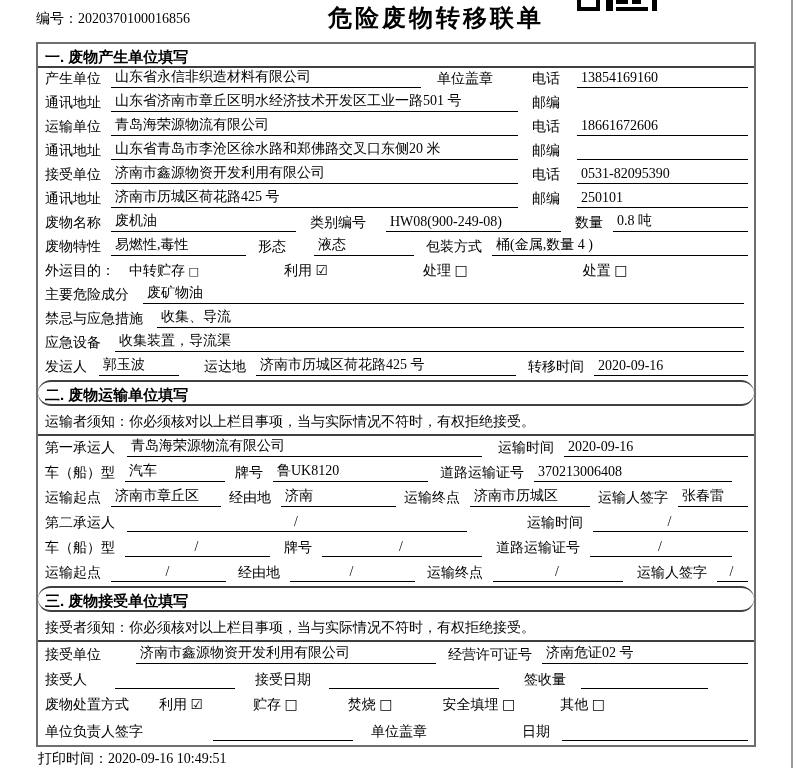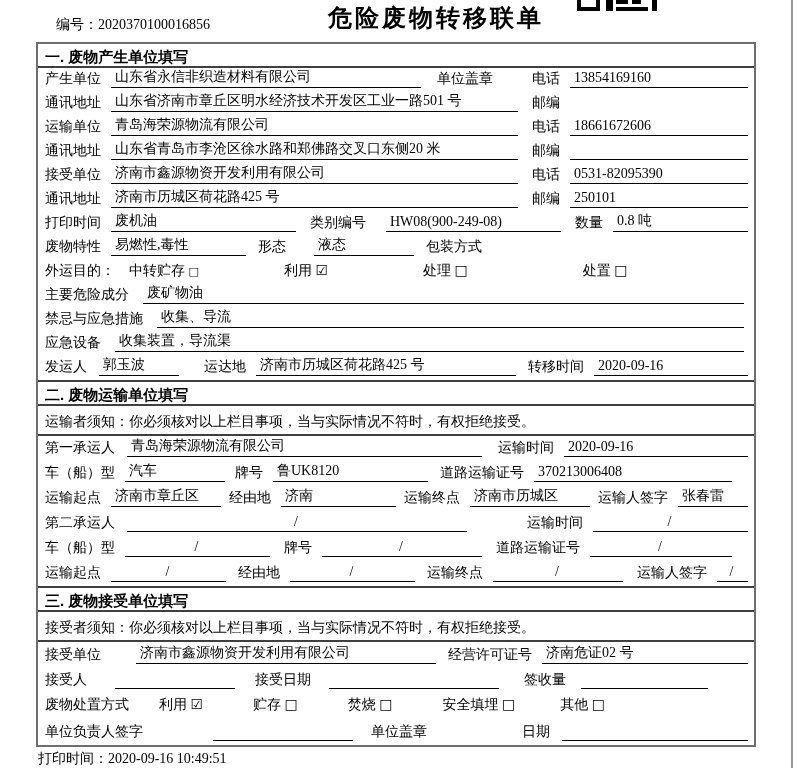--- a/index.html
+++ b/index.html
@@ -1,33 +1,33 @@
 <!DOCTYPE html>
 <html><head>
 <meta charset="utf-8">
 <style>
   html,body{margin:0;padding:0;background:#fff;}
   .page{position:relative;width:796px;height:768px;background:#fff;overflow:hidden;
         font-family:"Liberation Serif","DejaVu Serif",serif;color:#000;font-size:14px;}
-  .serial{position:absolute;left:36px;top:16px;font-size:14px;white-space:nowrap;margin-left:20px;}
+  .serial{position:absolute;left:36px;top:10px;font-size:14px;white-space:nowrap;}
   .doc-title{position:absolute;left:328px;top:2px;font-size:24px;font-weight:bold;letter-spacing:3px;
         font-family:"Liberation Sans","DejaVu Sans",sans-serif;white-space:nowrap;}
   .qr{position:absolute;left:577px;top:0;}
   .edge{position:absolute;left:791px;top:0;width:2px;height:768px;background:#9a9a9a;}
   .form{position:absolute;left:36px;top:42px;width:720px;height:705px;border:2px solid #6e6e6e;
         box-sizing:border-box;display:flex;flex-direction:column;background:#fff;}
   .sec-title{font-family:"Liberation Sans","DejaVu Sans",sans-serif;font-weight:bold;font-size:15px;
         padding:4px 0 16px 7px;border-bottom:2px solid #3f3f3f;height:24px;box-sizing:border-box;white-space:nowrap;}
-  .sec-title.bt{border-top:2px solid #3f3f3f;height:26px;}
+  .sec-title.bt{border-top:2px solid #3f3f3f;height:26px;border-radius:13px;}
   .notice{height:30px;box-sizing:border-box;border-bottom:2px solid #3f3f3f;padding:7px 0 12px 7px;white-space:nowrap;}
   .row{display:flex;align-items:flex-end;height:24px;box-sizing:border-box;padding:0 6px 4px 7px;}
   .row.h25{height:25px}.row.h26{height:26px}.row.h27{height:27px}
   .lcol{flex:1 1 auto;display:flex;align-items:flex-end;min-width:0;}
   .rcol{flex:none;width:216px;display:flex;align-items:flex-end;}
-  .rcol .lbl{margin-right:10px;}
+  .rcol .lbl{margin-right:17px;}
   .lbl{white-space:nowrap;flex:none;}
   .u{border-bottom:1px solid #000;white-space:nowrap;flex:none;padding:0 2px 1px 4px;min-height:15px;box-sizing:border-box;overflow:hidden;}
   .u.c{text-align:center;padding-left:0;}
   .fill{flex:1 1 auto;}
   .opt{white-space:nowrap;flex:none;}
   .box{font-family:"DejaVu Sans",sans-serif;font-size:14px;}
   .box.sm{font-size:11px;}
   .w80{width:80px}.w100{width:100px}.w110{width:110px}.w115{width:115px}
   .w120{width:120px}.w125{width:125px}.w130{width:130px}.w135{width:135px}.w140{width:140px}
   .w145{width:145px}.w155{width:155px}.w160{width:160px}.w170{width:170px}.w175{width:175px}
@@ -120,34 +120,35 @@
         <span class="lbl">通讯地址</span>
         <span class="u fill" style="margin-left:10px;margin-right:14px">济南市历城区荷花路425 号</span>
       </div>
       <div class="rcol">
         <span class="lbl">邮编</span>
         <span class="u fill">250101</span>
       </div>
     </div>
 
     <div class="row">
-      <span class="lbl">打印时间</span>
+      <span class="lbl">废物名称</span>
       <span class="u w185" style="margin-left:10px">废机油</span>
       <span class="lbl" style="margin-left:14px">类别编号</span>
       <span class="u w175" style="margin-left:20px">HW08(900-249-08)</span>
       <span class="lbl" style="margin-left:14px">数量</span>
       <span class="u fill" style="margin-left:10px">0.8 吨</span>
     </div>
 
     <div class="row">
       <span class="lbl">废物特性</span>
       <span class="u w135" style="margin-left:10px">易燃性,毒性</span>
       <span class="lbl" style="margin-left:12px">形态</span>
       <span class="u w100" style="margin-left:28px">液态</span>
       <span class="lbl" style="margin-left:12px">包装方式</span>
+      <span class="u fill" style="margin-left:10px">桶(金属,数量 4 )</span>
     </div>
 
     <div class="row">
       <span class="lbl">外运目的：</span>
       <span class="opt" style="margin-left:14px"><span>中转贮存</span> <span class="box sm">□</span></span>
       <span class="opt" style="margin-left:85px"><span>利用</span> <span class="box">☑</span></span>
       <span class="opt" style="margin-left:95px"><span>处理</span> <span class="box">□</span></span>
       <span class="opt" style="margin-left:115px"><span>处置</span> <span class="box">□</span></span>
     </div>
 

